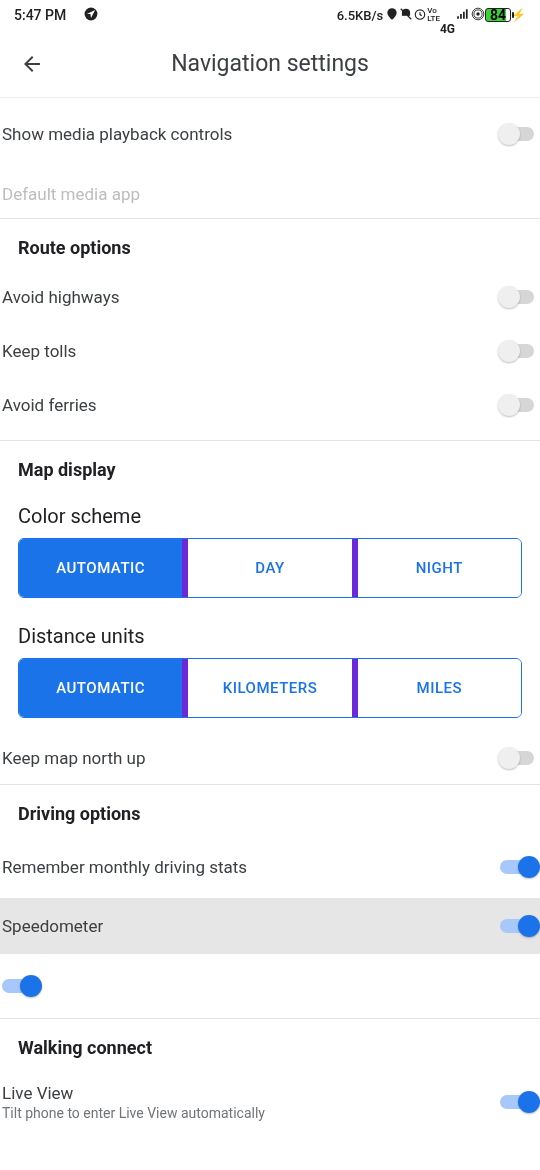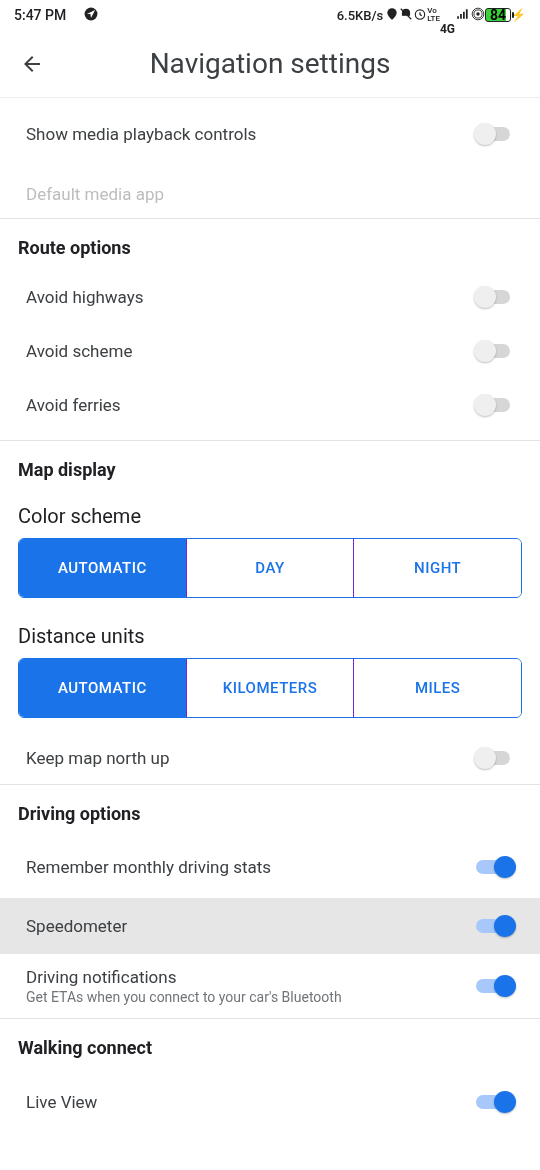--- a/index.html
+++ b/index.html
@@ -44,29 +44,29 @@
   }
   .back-btn {
     width: 56px; height: 56px;
     display: flex; align-items: center; justify-content: center;
     margin-left: 4px;
   }
   .app-title {
     position: absolute;
     left: 0; right: 0;
     text-align: center;
-    font-size: 28px;
+    font-size: 23px;
     color: #3c4043;
     pointer-events: none;
   }
   .row {
     display: flex;
     align-items: center;
     justify-content: space-between;
-    padding: 0 26px;
+    padding: 0 2px;
     min-height: 54px;
   }
   .row-label { font-size: 17px; color: #3c4043; }
   .row-sub { font-size: 14px; color: #70757a; margin-top: 2px; }
   .row-col { display: flex; flex-direction: column; justify-content: center; padding: 10px 0; }
   .disabled-row .row-label { color: #bdbdbd; font-size: 17px; }
   .section-divider { border-top: 1px solid #e3e3e3; }
   .section-header {
     font-weight: 700;
     font-size: 18px;
@@ -112,21 +112,21 @@
   .seg {
     flex: 1;
     height: 58px;
     display: flex; align-items: center; justify-content: center;
     font-size: 15px;
     font-weight: 500;
     letter-spacing: .5px;
     color: #1a73e8;
     background: #fff;
   }
-  .seg + .seg { border-left: 1px solid #6d28d9; }
+  .seg + .seg { border-left: 6px solid #6d28d9; }
   .seg.active { background: #1a73e8; color: #fff; }
   .tall { min-height: 62px; }
   .mediatall { min-height: 72px; }
 </style>
 </head>
 <body>
 
 <div class="status-bar">
   <div class="status-left">
     <span>5:47 PM</span>
@@ -198,21 +198,21 @@
 
 <div class="section-header">Route options</div>
 <div class="row">
   <span class="row-label">Avoid highways</span>
   <div class="toggle">
       <div class="track"></div>
       <div class="thumb"></div>
     </div>
 </div>
 <div class="row">
-  <span class="row-label">Avoid scheme</span>
+  <span class="row-label">Keep tolls</span>
   <div class="toggle">
       <div class="track"></div>
       <div class="thumb"></div>
     </div>
 </div>
 <div class="row">
   <span class="row-label">Avoid ferries</span>
   <div class="toggle">
       <div class="track"></div>
       <div class="thumb"></div>
@@ -255,34 +255,31 @@
     </div>
 </div>
 <div class="row highlight-row" style="min-height:56px;">
   <span class="row-label">Speedometer</span>
   <div class="toggle on">
       <div class="track"></div>
       <div class="thumb"></div>
     </div>
 </div>
 <div class="row" style="min-height:64px;">
-  <div class="row-col">
-    <span class="row-label">Driving notifications</span>
-    <span class="row-sub">Get ETAs when you connect to your car's Bluetooth</span>
-  </div>
   <div class="toggle on">
       <div class="track"></div>
       <div class="thumb"></div>
     </div>
 </div>
 
 <div class="section-divider"></div>
 
 <div class="section-header">Walking connect</div>
 <div class="row" style="min-height:64px;">
   <div class="row-col">
     <span class="row-label">Live View</span>
+    <span class="row-sub">Tilt phone to enter Live View automatically</span>
   </div>
   <div class="toggle on">
       <div class="track"></div>
       <div class="thumb"></div>
     </div>
 </div>
 
 </body></html>

